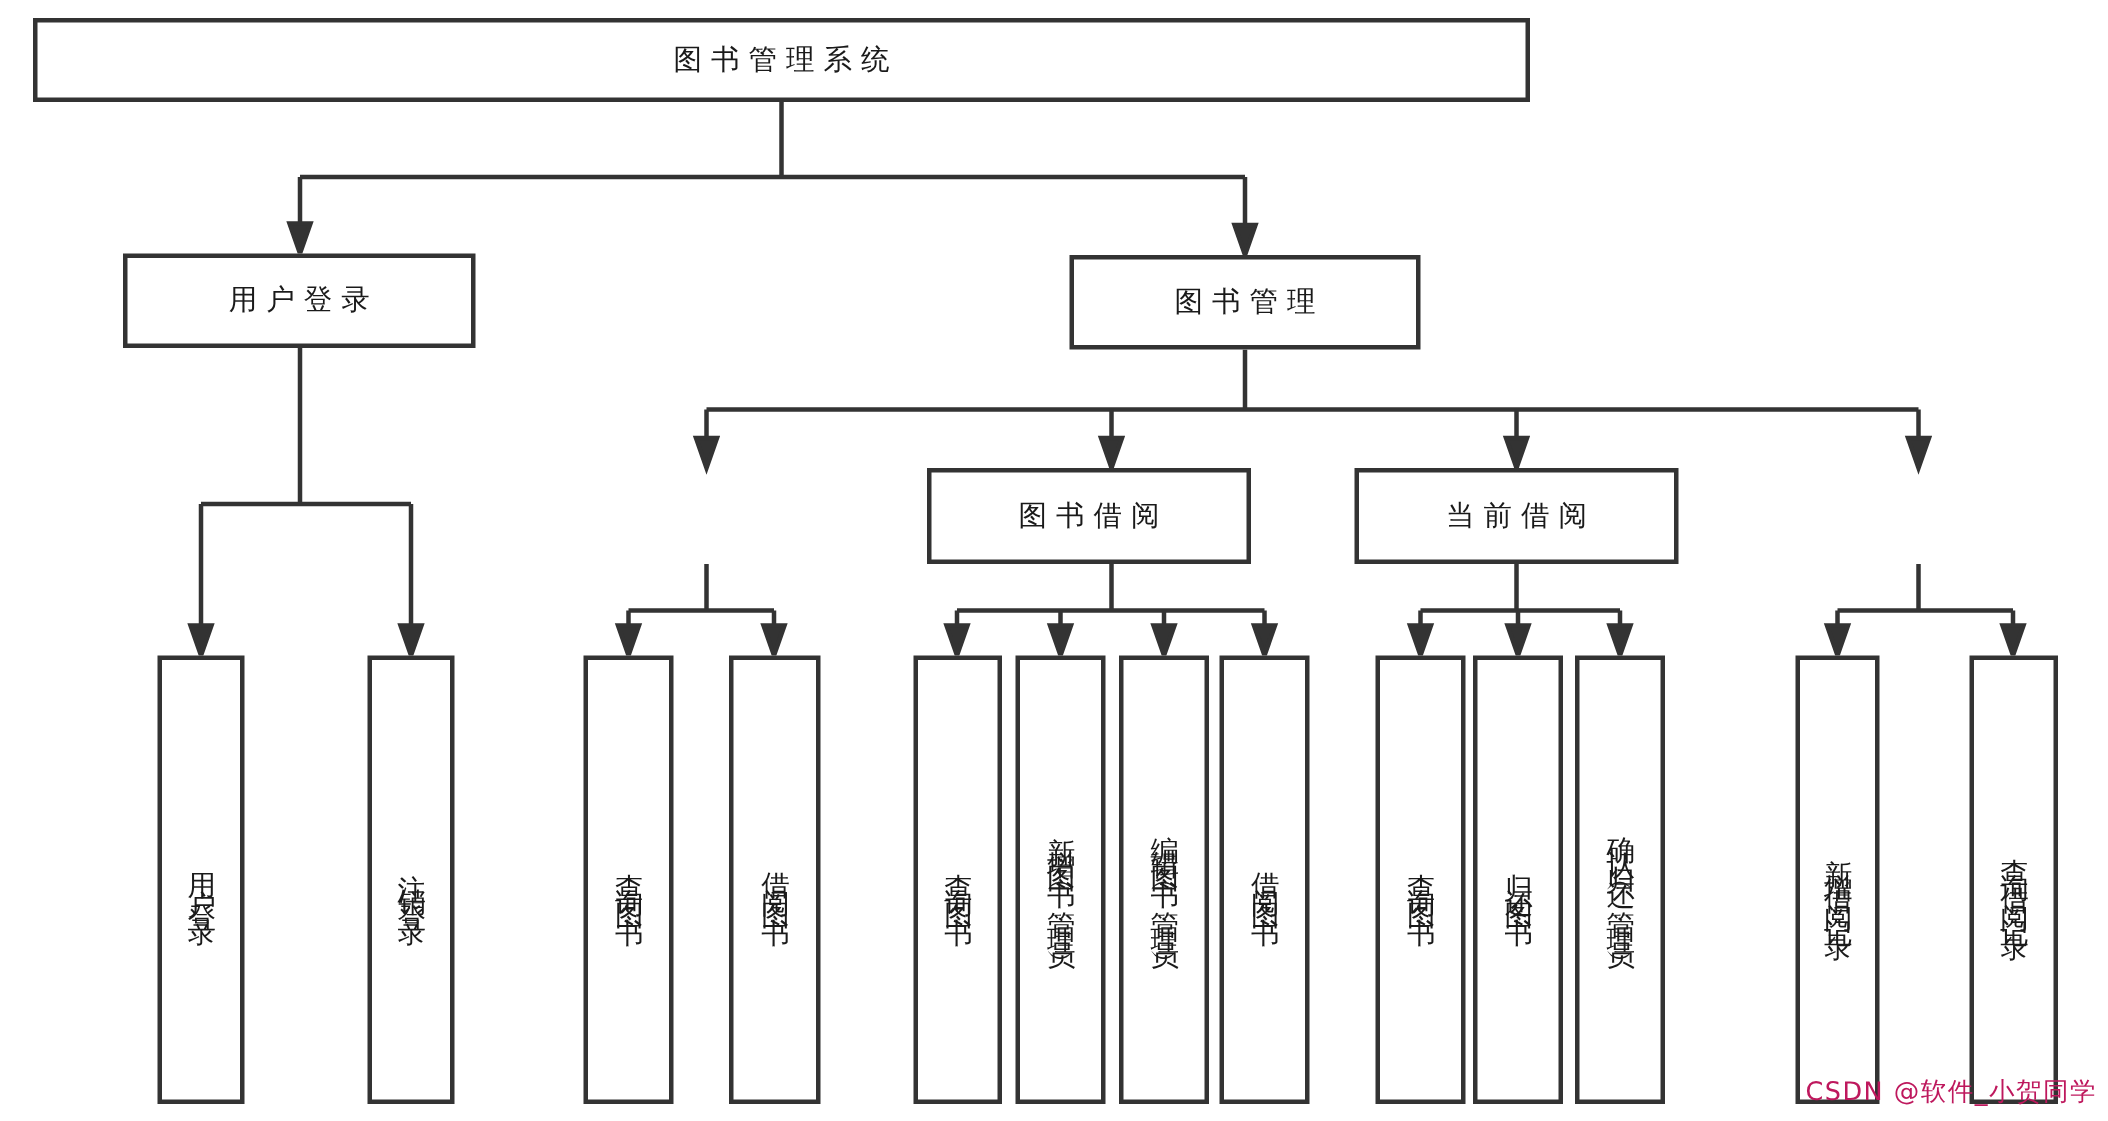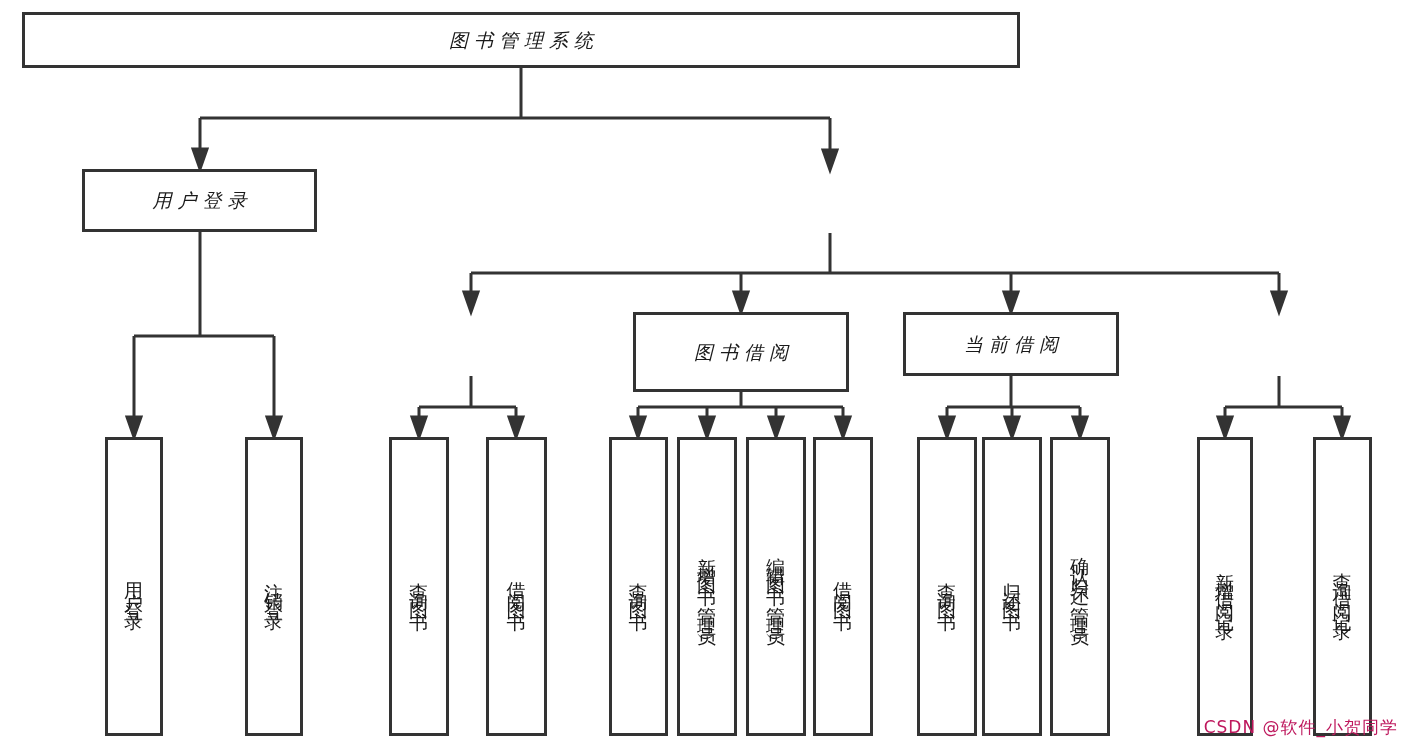--- a/index.html
+++ b/index.html
@@ -11,21 +11,21 @@
   }
   .connectors { position:absolute; left:0; top:0; }
   .node {
     position:absolute;
     border:3px solid #333333;
     background:#ffffff;
     display:flex; align-items:center; justify-content:center;
     color:#1a1a1a; font-size:19px; line-height:1.2;
     white-space:nowrap;
   }
-  .node.lvl span { letter-spacing:6px; text-indent:6px;font-style:italic; }
+  .node.lvl span { letter-spacing:6px; text-indent:6px; }
   .node.leaf span {
     writing-mode:vertical-rl; text-orientation:mixed;
     letter-spacing:10px; line-height:1; white-space:normal;
   }
   .watermark {
     position:absolute; top:716px; right:7px;
     color:#be185d; font-size:17px; letter-spacing:1px;
   }
 </style>
 </head>
@@ -68,22 +68,25 @@
     </g>
   </svg>
 
   <div class="node lvl" style="left:22px;top:12px;width:998px;height:56px">
     <span>图书管理系统</span>
   </div>
 
   <div class="node lvl" style="left:82px;top:169px;width:235px;height:63px">
     <span>用户登录</span>
   </div>
+  <div class="node lvl" style="left:713px;top:170px;width:234px;height:63px">
+    <span>图书管理</span>
+  </div>
 
-  <div class="node lvl" style="left:633px;top:312px;width:216px;height:80px">
+  <div class="node lvl" style="left:618px;top:312px;width:216px;height:64px">
     <span>图书借阅</span>
   </div>
   <div class="node lvl" style="left:903px;top:312px;width:216px;height:64px">
     <span>当前借阅</span>
   </div>
 
   <div class="node leaf" style="left:105px;top:437px;width:58px;height:299px">
     <span>用户登录</span>
   </div>
   <div class="node leaf" style="left:245px;top:437px;width:58px;height:299px">

